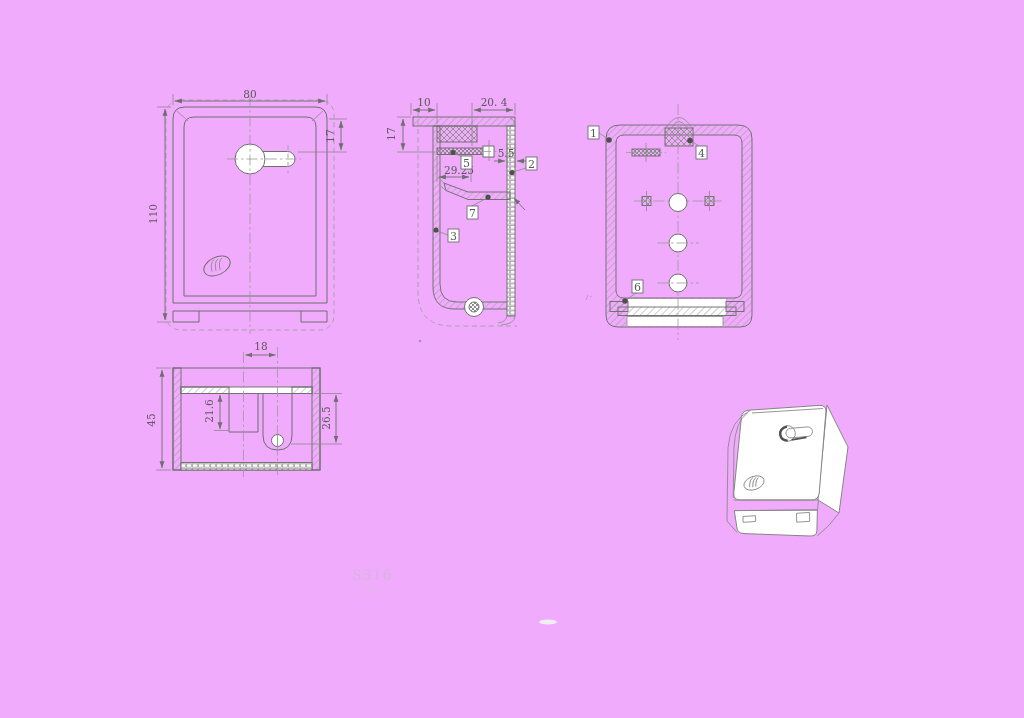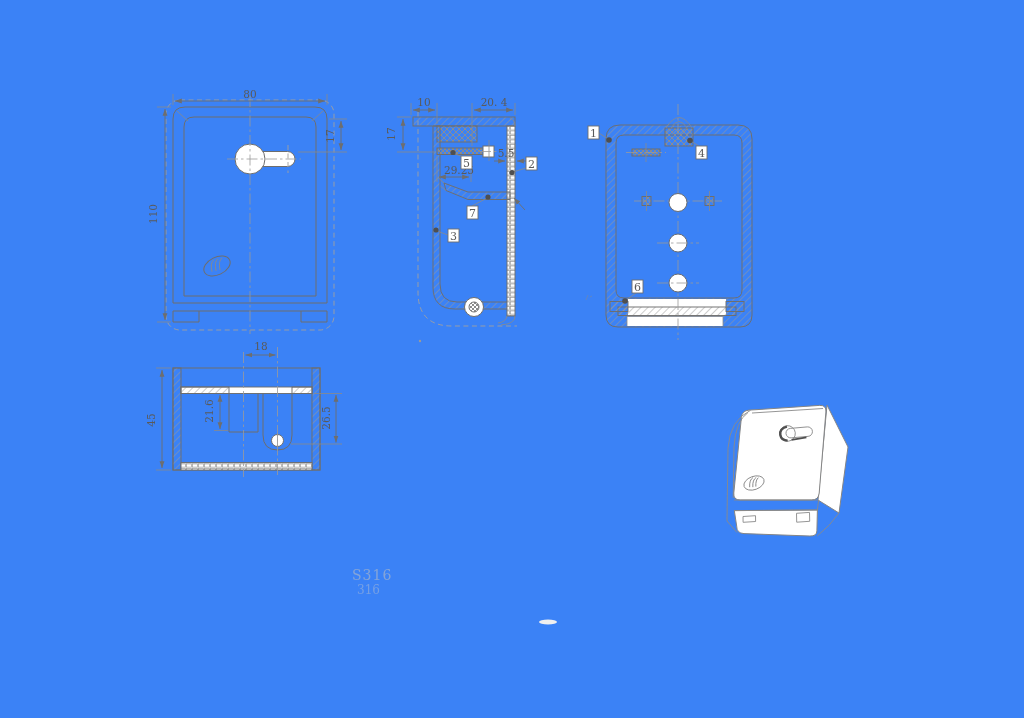--- a/index.html
+++ b/index.html
@@ -1,16 +1,16 @@
 <!DOCTYPE html>
 <html><head>
 <meta charset="utf-8">
 <style>
   html,body{margin:0;padding:0;background:#fff;}
-  .canvas{position:relative;width:1024px;height:718px;background:#3b82f6;overflow:hidden;
+  .canvas{position:relative;width:1024px;height:718px;background:#f0abfc;overflow:hidden;
           font-family:"DejaVu Serif", serif;}
   svg{position:absolute;left:0;top:0;}
   svg text{font-family:"DejaVu Serif", serif;font-size:10.5px;fill:#5a5a5a;}
   .ln   {stroke:#6e6e6e;stroke-width:1;fill:none;}
   .lnw  {stroke:#6e6e6e;stroke-width:1;fill:#fff;}
   .lnthin{stroke:#8a8a8a;stroke-width:0.8;fill:none;}
   .s    {stroke:#6e6e6e;stroke-width:0.95;}
   .cl   {stroke:#9a9a9a;stroke-width:0.8;fill:none;stroke-dasharray:11 3 2.5 3;}
   .hid  {stroke:#a0a0a0;stroke-width:0.9;fill:none;stroke-dasharray:5 3.5;}
   .dim  {stroke:#6e6e6e;stroke-width:0.9;fill:none;marker-start:url(#arr);marker-end:url(#arr);}

